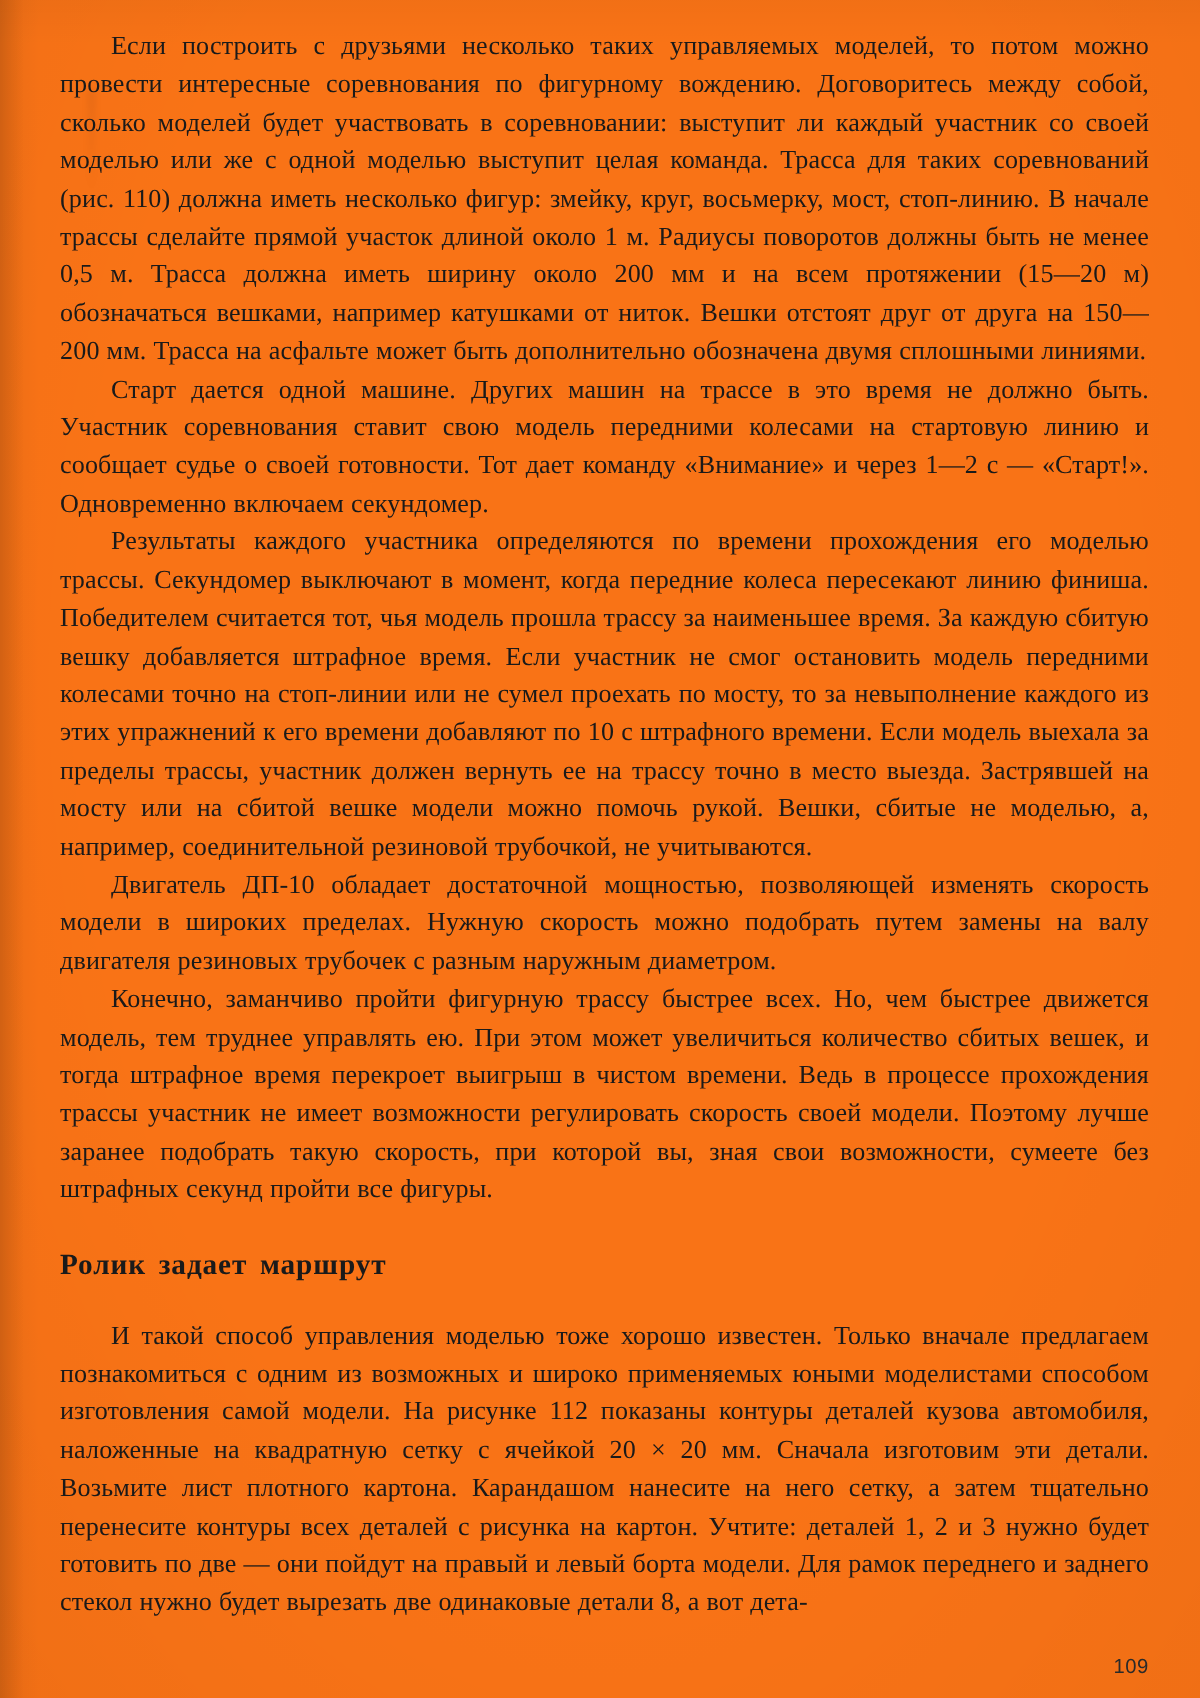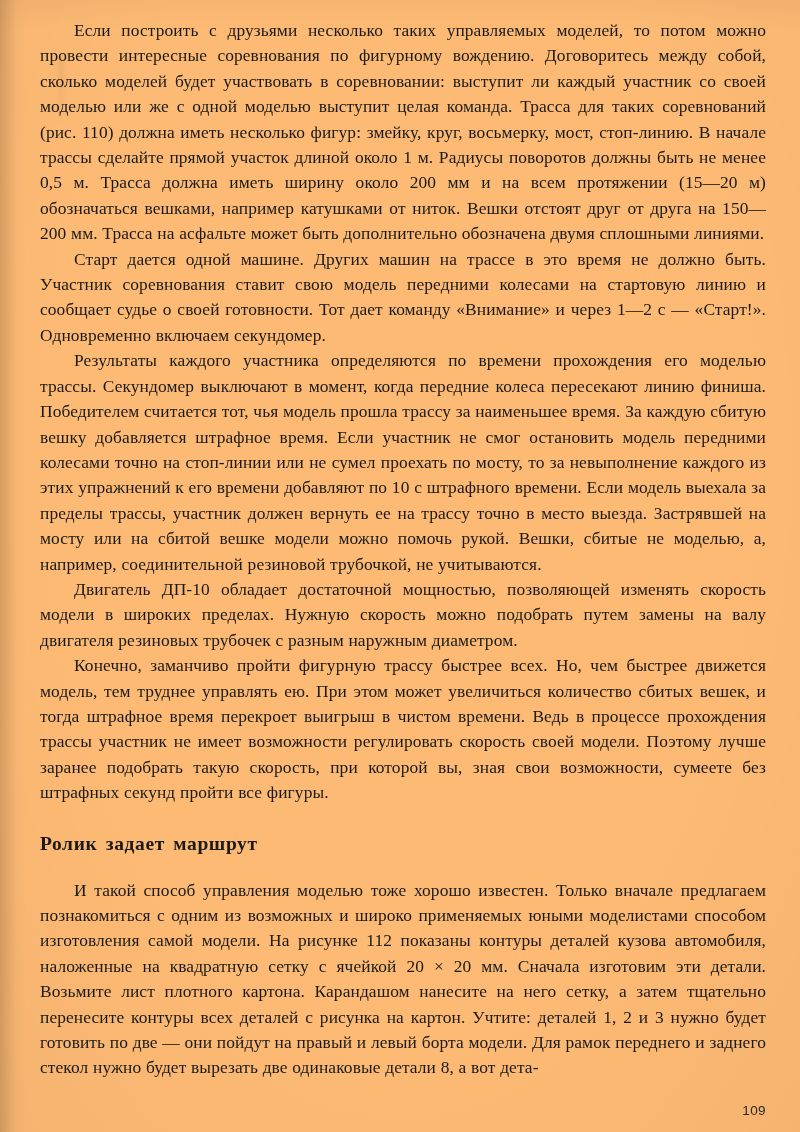--- a/index.html
+++ b/index.html
@@ -4,21 +4,21 @@
 <style>
   html, body {
     margin: 0;
     padding: 0;
     background: #ffffff;
   }
   .page {
     position: relative;
     width: 800px;
     height: 1132px;
-    background: #fdba74;
+    background: #f97316;
     box-sizing: border-box;
     padding: 18px 34px 14px 40px;
     font-family: "Liberation Serif", serif;
     color: #1a1a1a;
     overflow: hidden;
   }
   
   .page::before {
     content: "";
     position: absolute;

